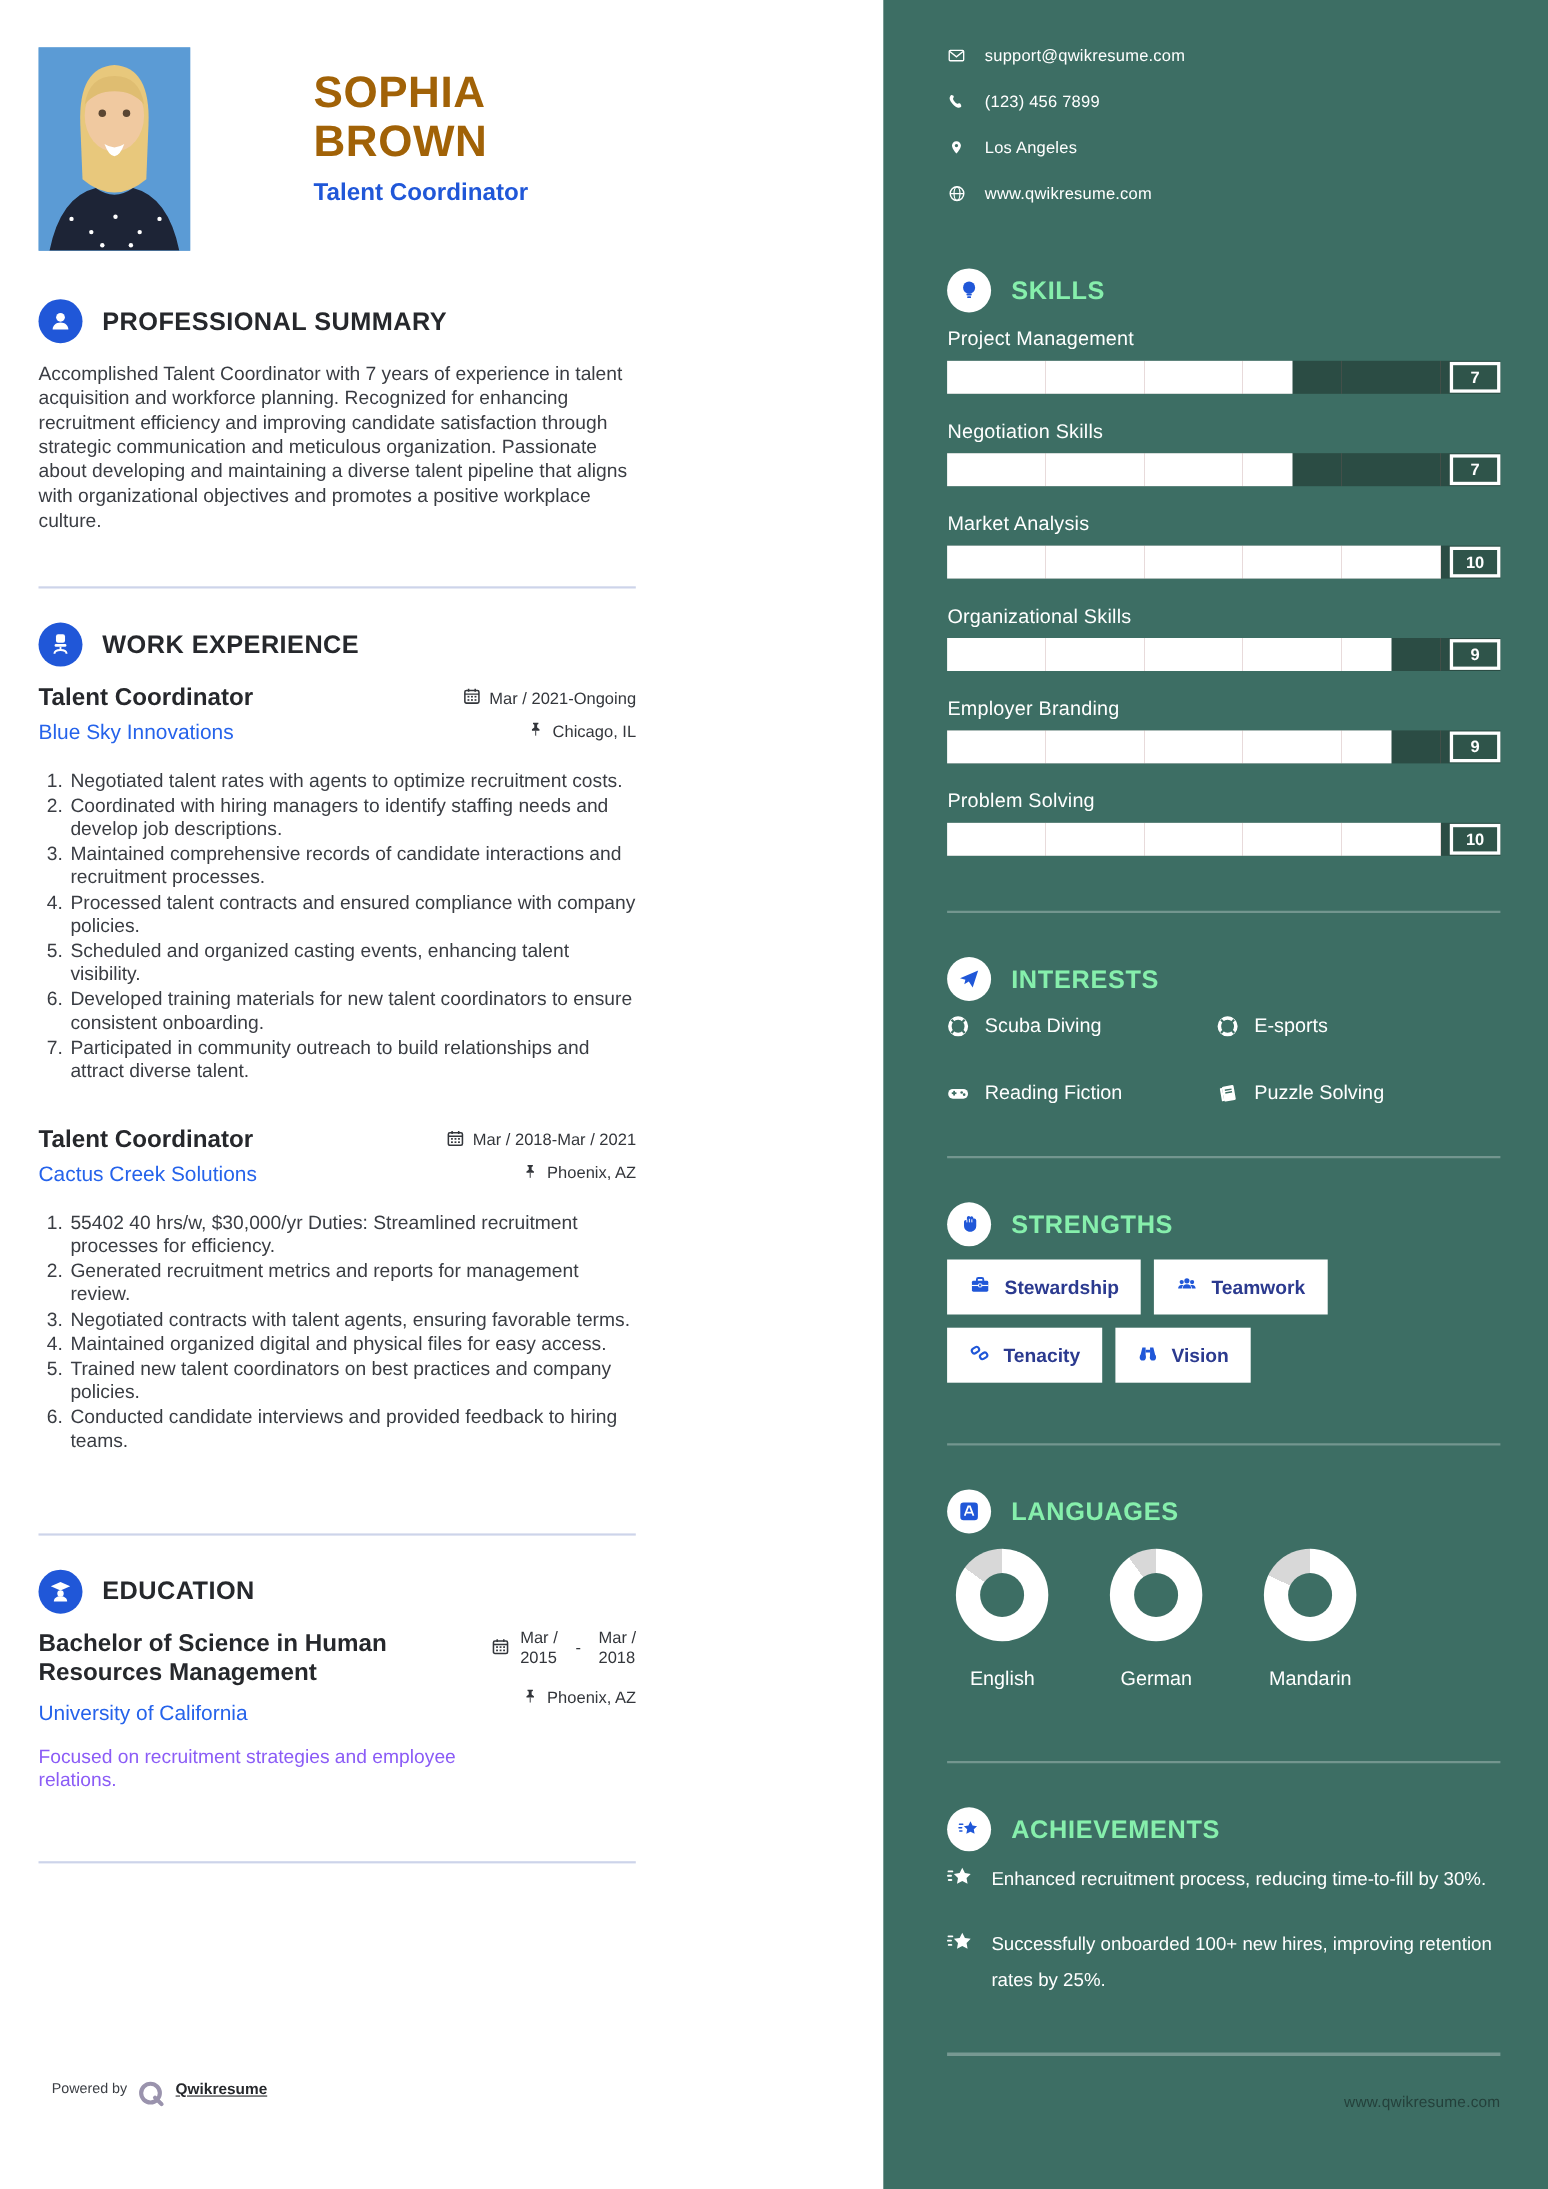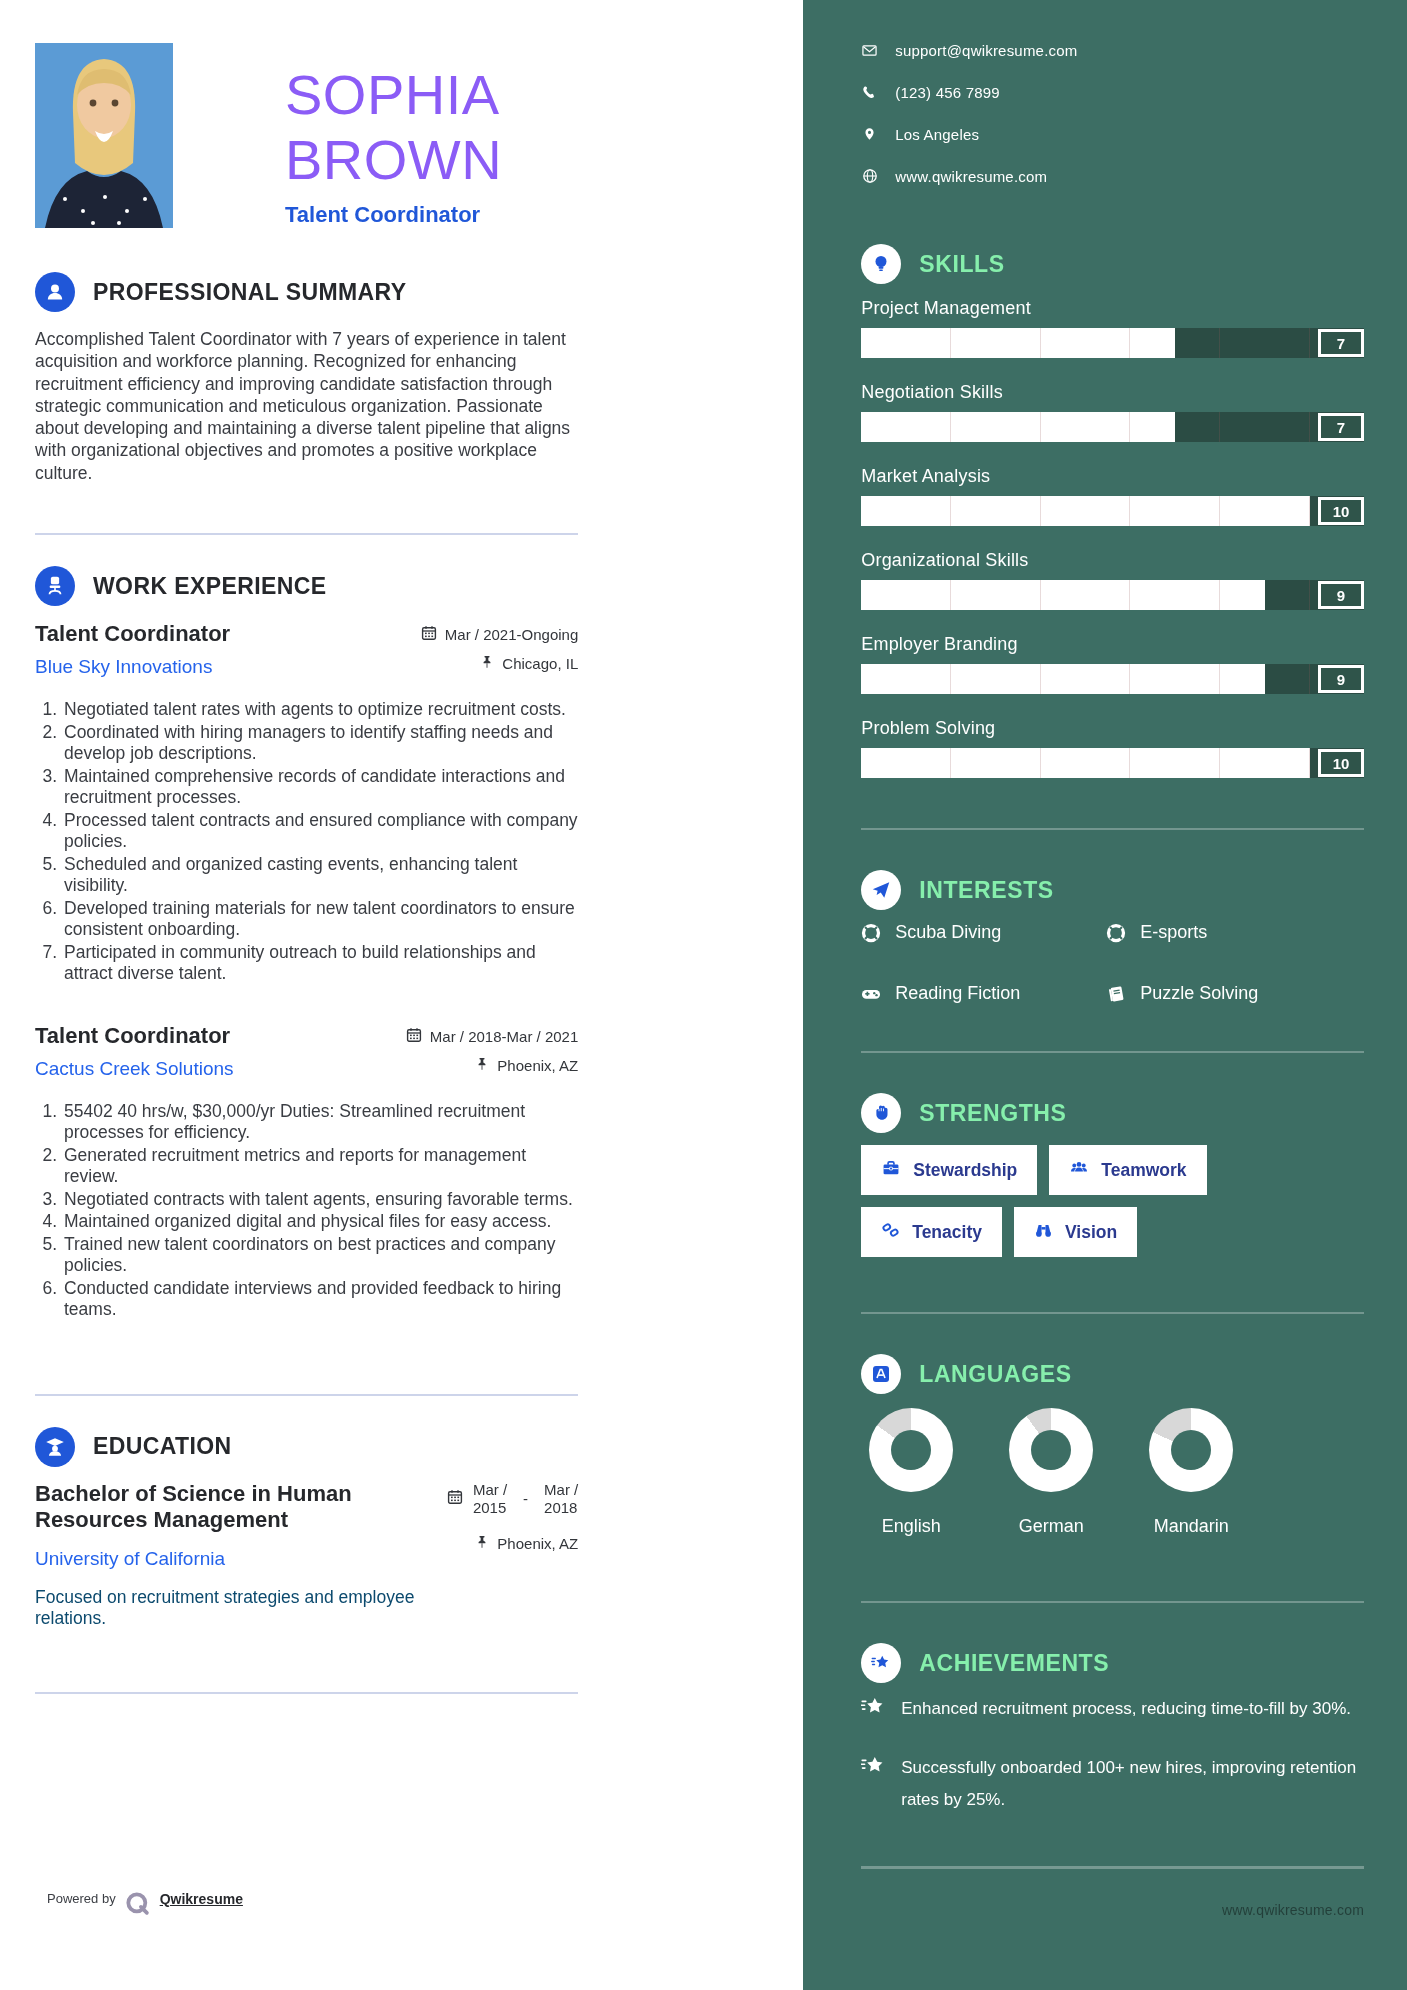--- a/index.html
+++ b/index.html
@@ -6,21 +6,21 @@
   html,body { background:#e8e8e8; }
   body { font-family:"Liberation Sans","DejaVu Sans",sans-serif; }
   .page { position:relative; width:1407px; height:1990px; margin:0 auto; background:#ffffff; display:flex; overflow:hidden; }
 
   
   .main { position:relative; width:850px; height:100%; padding:0 225px 0 35px; }
   .hdr { display:flex; }
   .photo { margin-top:43px; width:138px; height:185px; background:#5b9bd5; overflow:hidden; flex:none; }
   .photo svg { display:block; }
   .idblock { margin-left:112px; padding-top:62px; }
-  .name { font-size:56px; font-weight:400; letter-spacing:.5px; color:#8b5cf6; }
+  .name { font-size:40px; font-weight:700; letter-spacing:.5px; color:#a16207; }
   .jobtitle { margin-top:10px; font-size:22px; font-weight:600; color:#2057d8; }
 
   .sec-head { display:flex; align-items:center; gap:18px;text-align:center; }
   .sec-head .bubble { width:40px; height:40px; border-radius:50%; background:#2057d8; display:flex; align-items:center; justify-content:center; flex:none; }
   .sec-head h2 { font-size:23px; font-weight:800; color:#26282c; letter-spacing:.4px; }
 
   .summary-head { margin-top:44px; }
   .summary-text { margin-top:16px; font-size:17.5px; line-height:22.3px; color:#3a3d43; }
 
   .hr-left { border:none; border-top:2px solid #cdd4ea; margin-top:49px; }
@@ -35,21 +35,21 @@
   .meta-row { display:flex; justify-content:flex-end; align-items:center; gap:8px; margin-top:4px; }
   .meta-row + .meta-row { margin-top:11px; }
   .job ol { margin-top:21px; padding-left:27px; font-size:17.5px; line-height:21.5px; color:#3a3d43; }
   .job ol li { margin-bottom:1px; padding-left:2px; }
 
   .edu-head { margin-top:31px; }
   .edu-row { display:flex; justify-content:space-between; margin-top:14px; }
   .edu-left { width:400px; }
   .degree { font-size:22px; font-weight:700; line-height:26px; color:#26282c; }
   .school { margin-top:15px; font-size:19px; color:#2563eb; }
-  .edu-note { margin-top:17px; font-size:17.5px; color:#0c4a6e; }
+  .edu-note { margin-top:17px; font-size:17.5px; color:#8b5cf6; }
   .edu-meta { text-align:right; font-size:15px; color:#33363b; }
   .edu-date { display:flex; align-items:center; gap:10px; justify-content:flex-end; }
   .edu-date .stack { text-align:left; line-height:18px; }
   .edu-sep { padding:0 6px; }
   .edu-loc { margin-top:18px; }
 
   .powered { position:absolute; left:47px; bottom:70px; display:flex; align-items:flex-start; gap:9px; font-size:13px; color:#3b3e44; }
   .powered .brand { font-size:14px; font-weight:700; color:#26282c; text-decoration:underline; }
 
   

